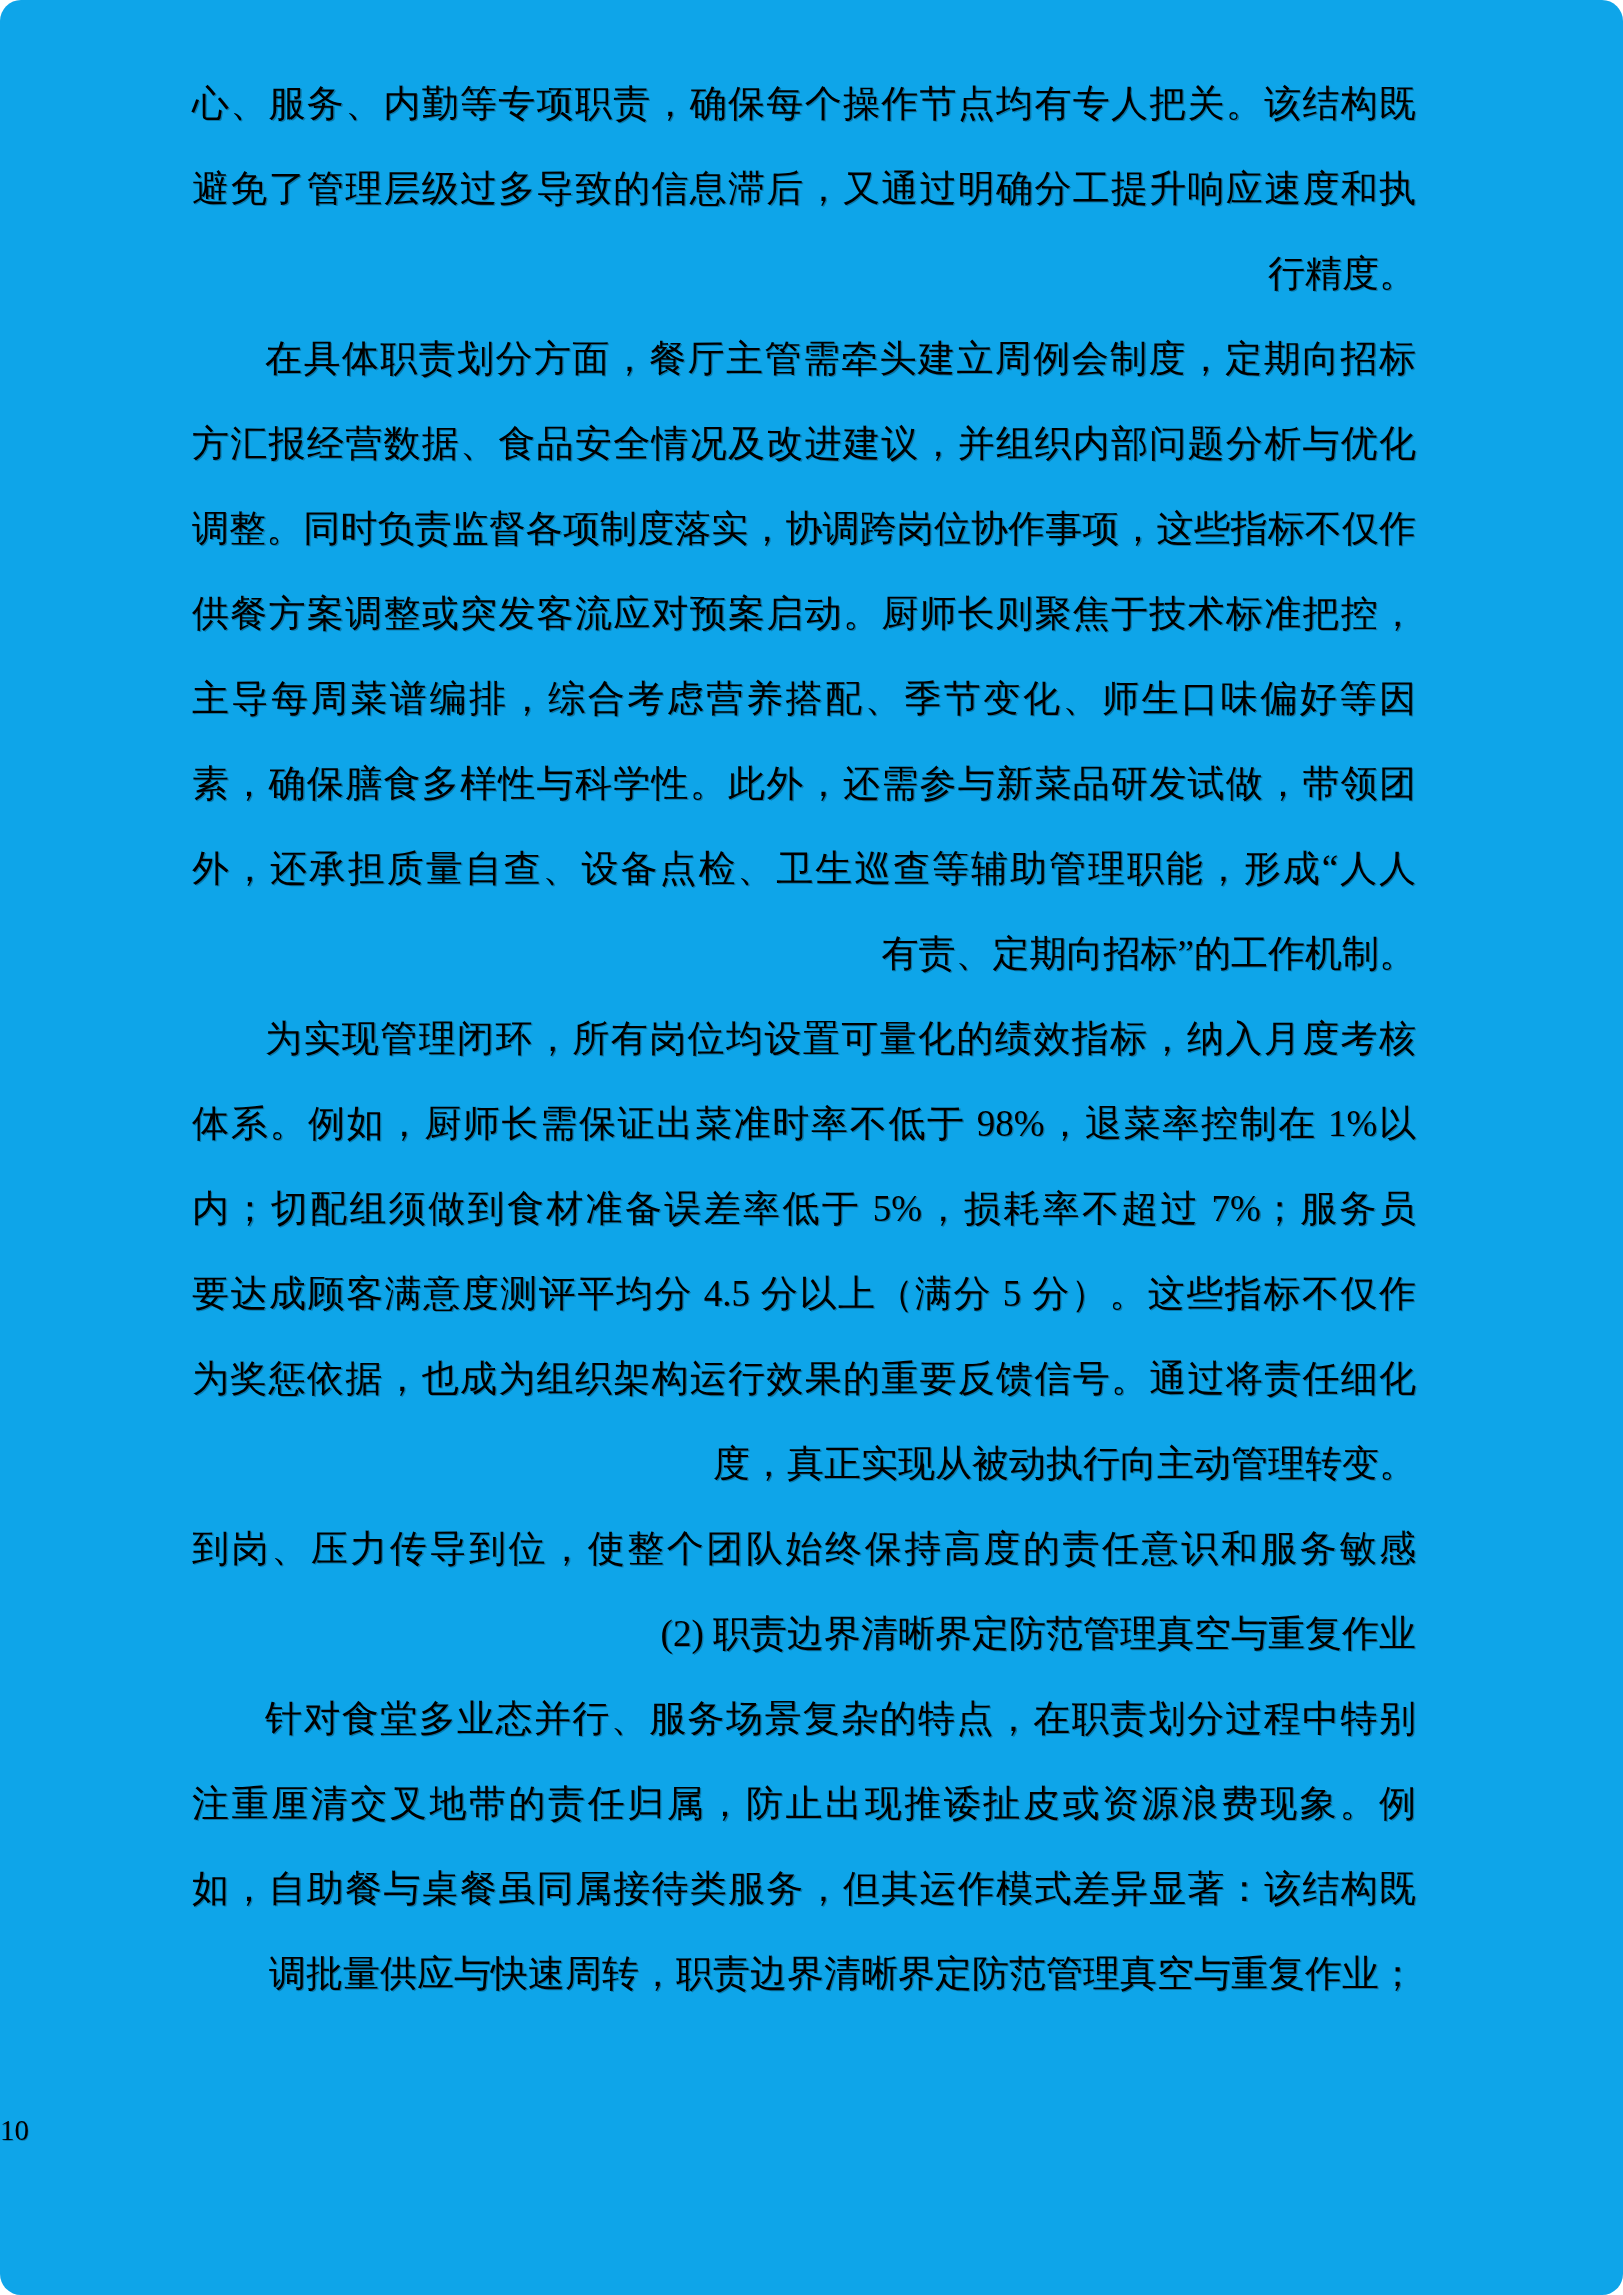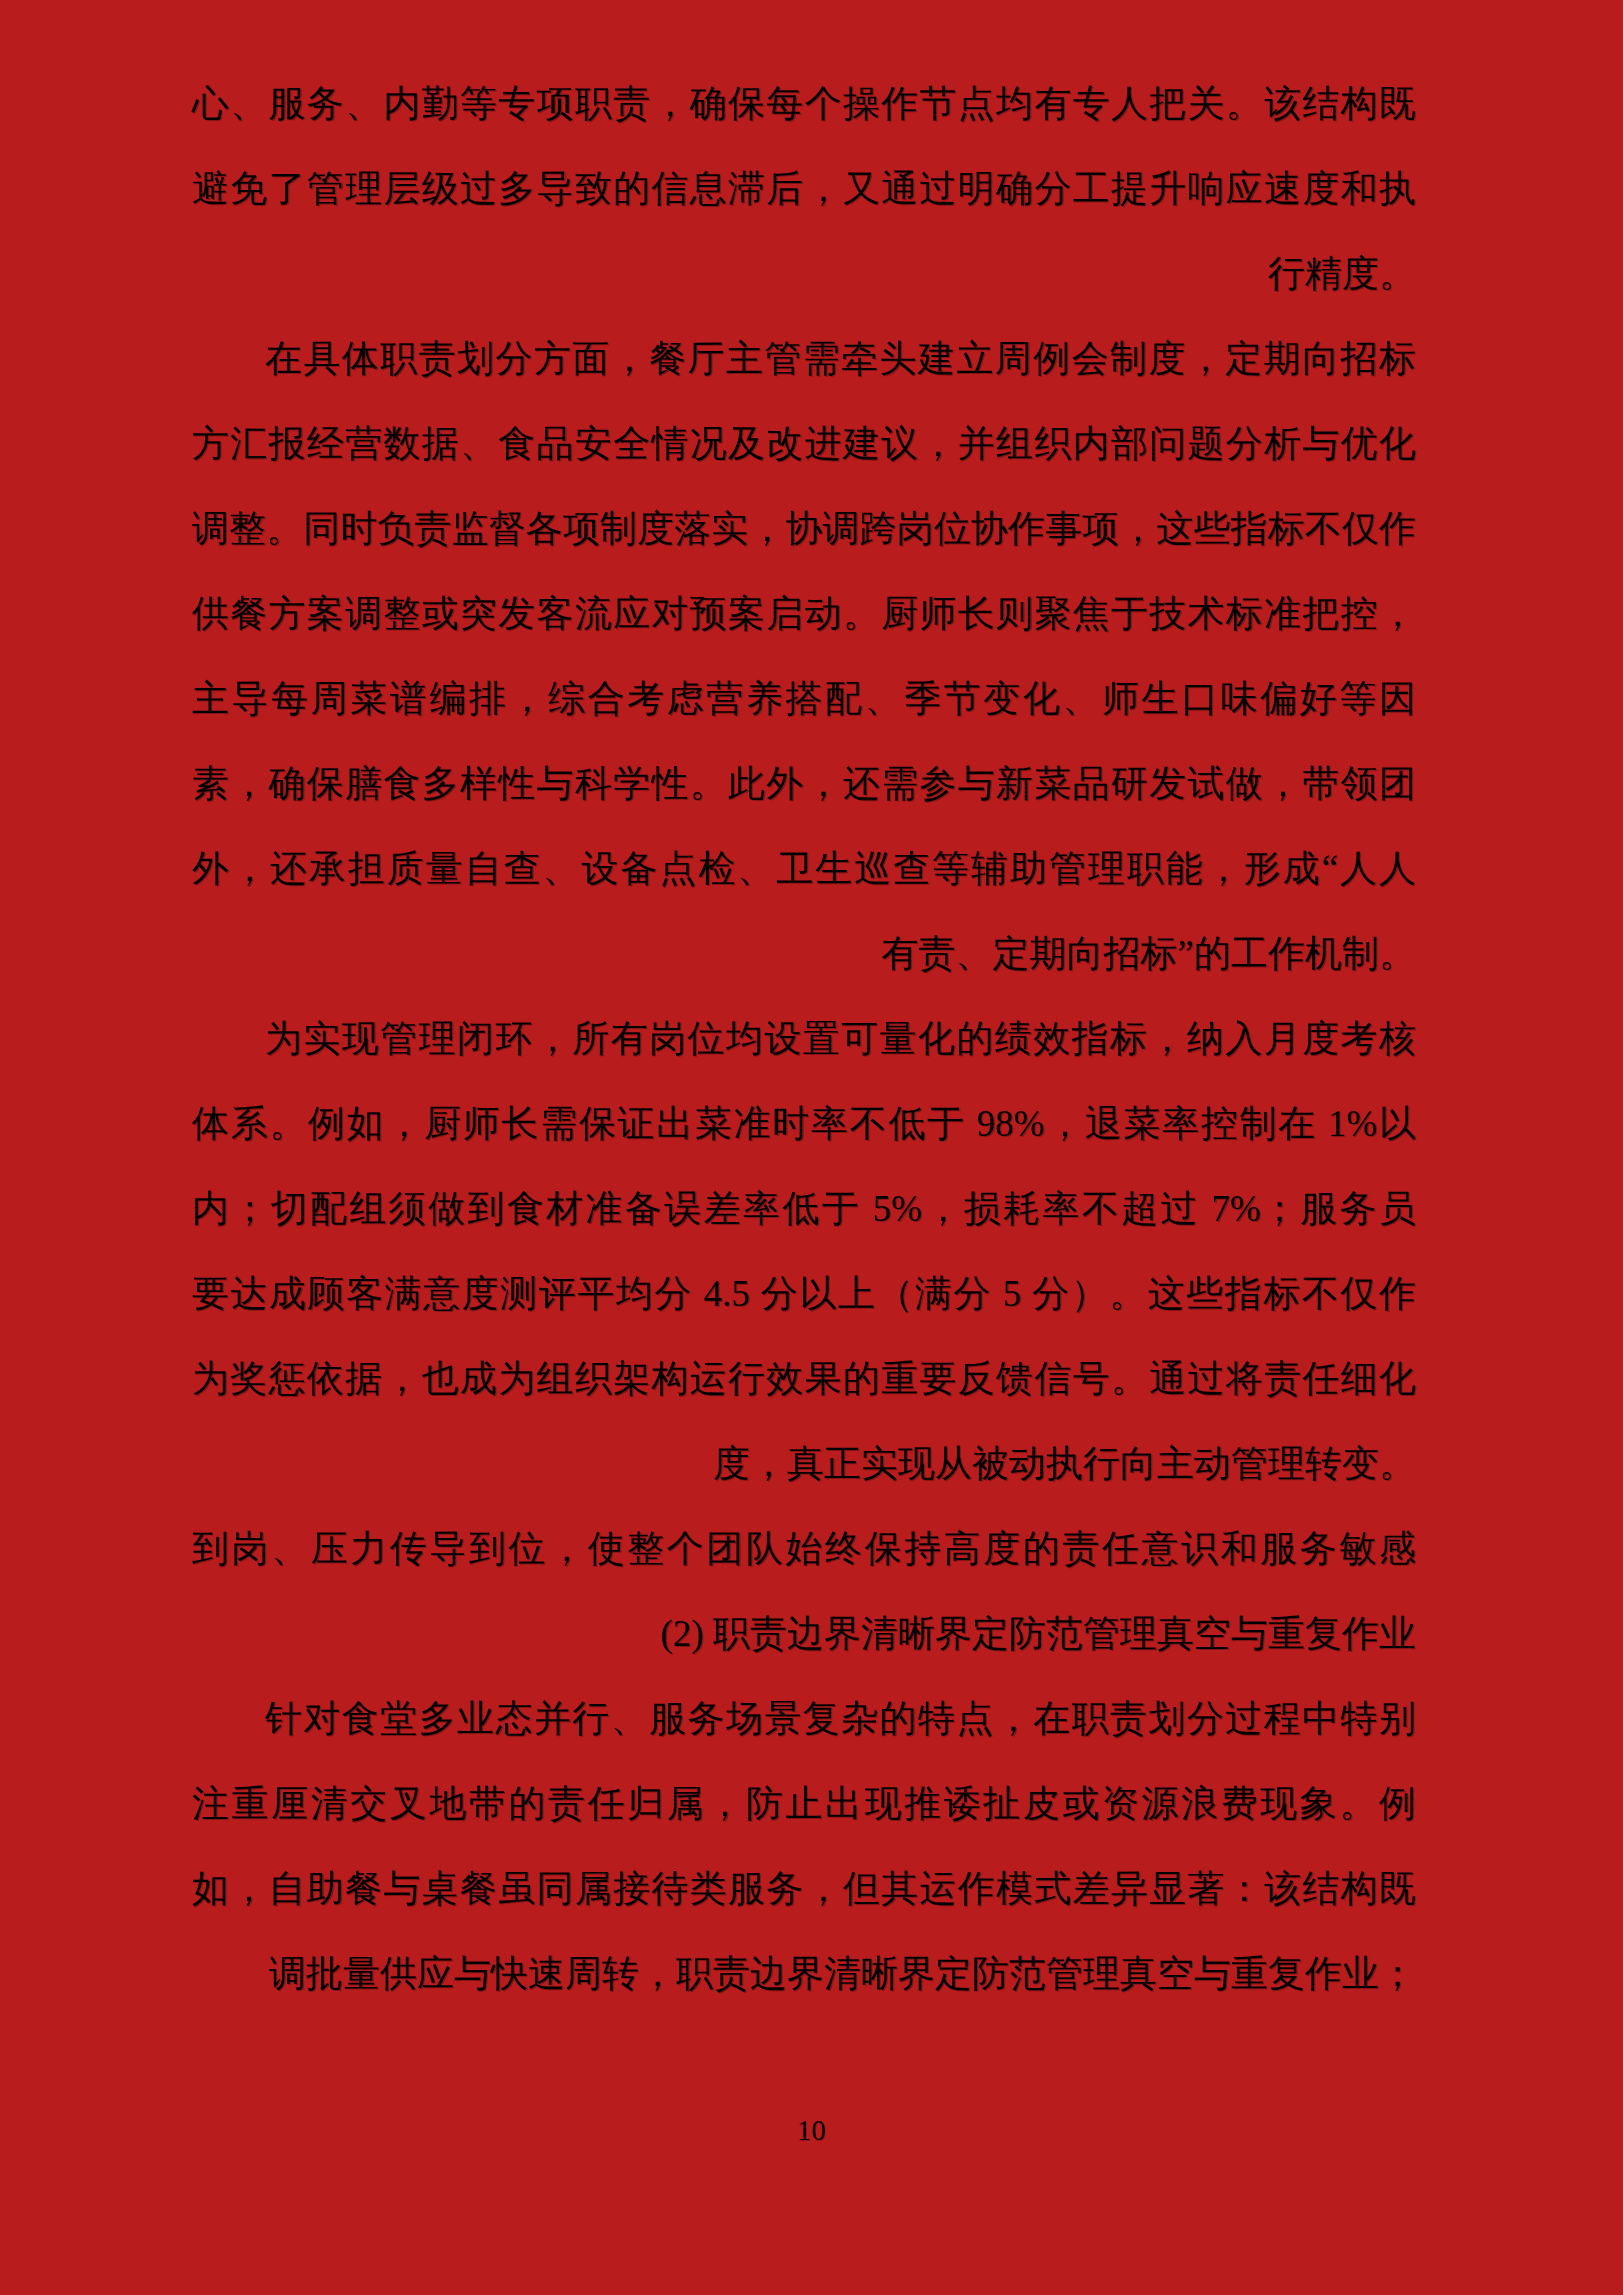--- a/index.html
+++ b/index.html
@@ -11,21 +11,22 @@
     height: 2295px;
     background: #ffffff;
     position: relative;
     overflow: hidden;
     font-family: "Liberation Serif", "DejaVu Serif", serif;
     color: #000000;
   }
   .page {
     position: absolute;
     inset: 0;
-    background: #b91c1c;
+    background: #0ea5e9;
+    border-radius: 21px;
   }
   .text-block {
     position: absolute;
     left: 192px;
     top: 61px;
     width: 1224px;
     font-size: 37px;
     color: #000000;
   }
   .line {
@@ -43,21 +44,20 @@
     text-justify: inter-character;
   }
   .line.indent {
     text-indent: 73px;
   }
   .page-number {
     position: absolute;
     left: 0;
     top: 2116px;
     width: 1623px;
-    text-align: center;
     font-size: 29px;
     line-height: 29px;
     color: #000000;
     text-shadow: 0.7px 0.7px 0 rgba(0,0,0,0.25);
   }
 </style>
 </head>
 <body>
 
 <div class="page">

